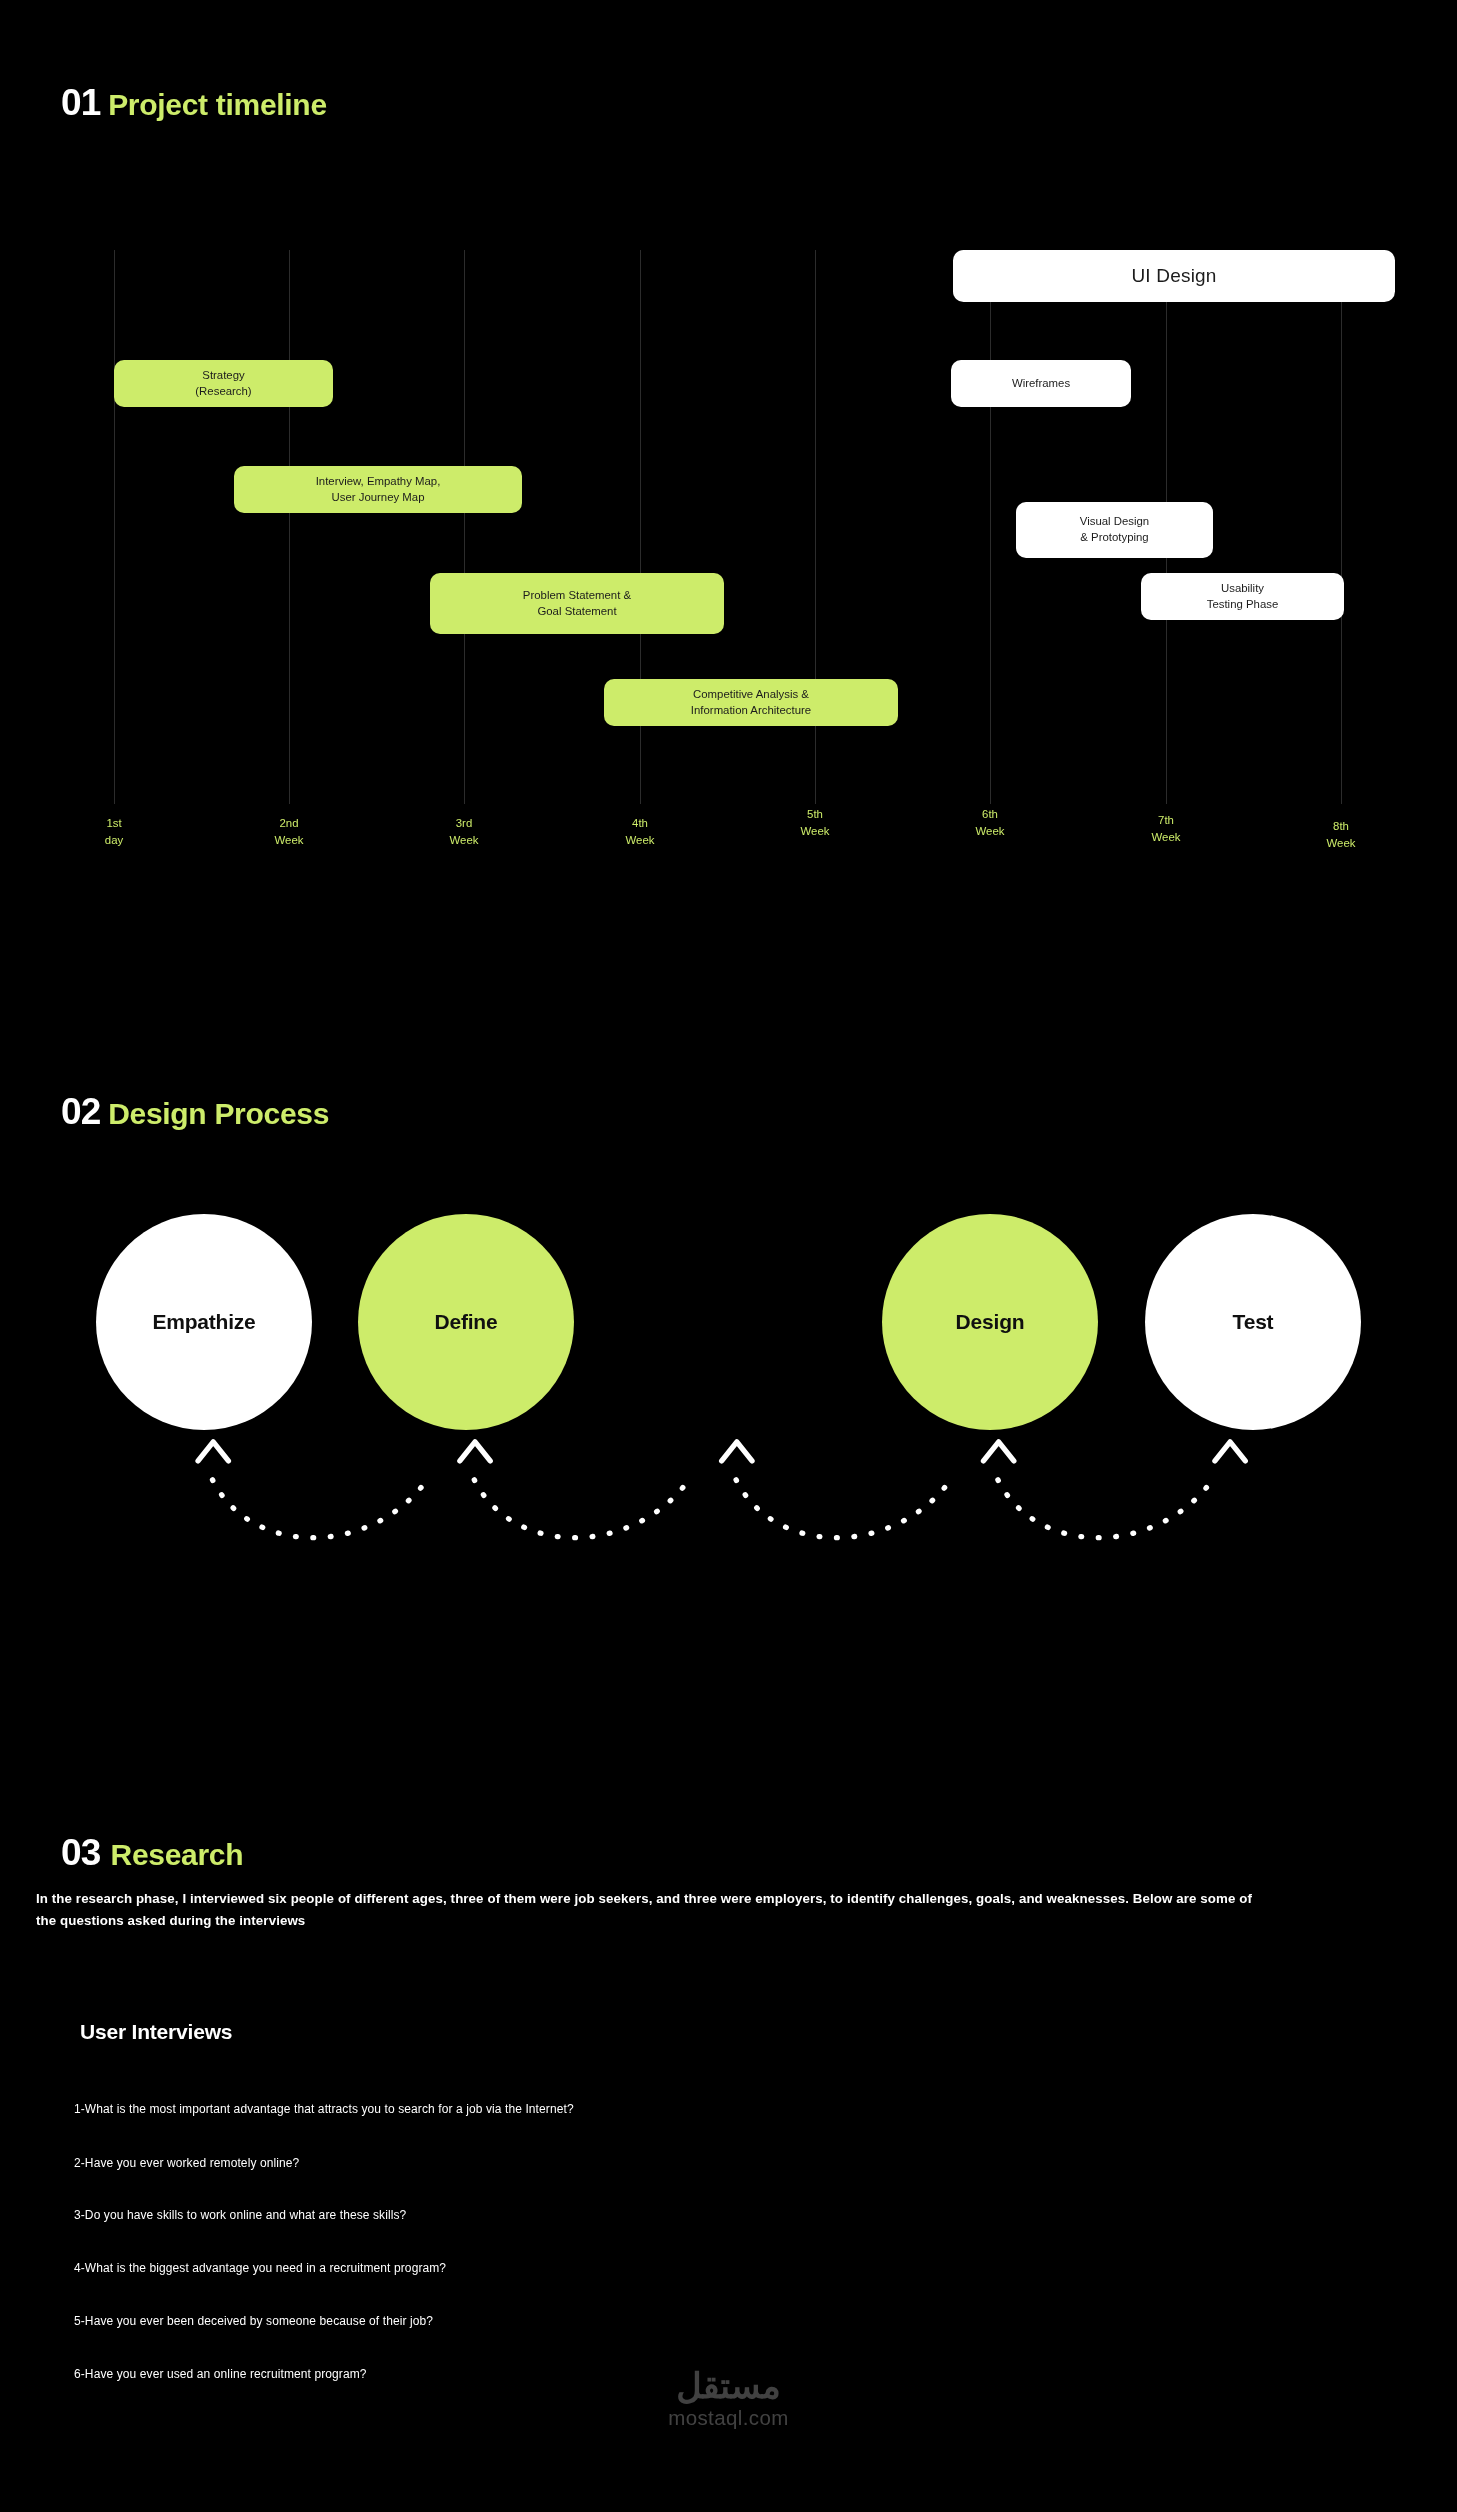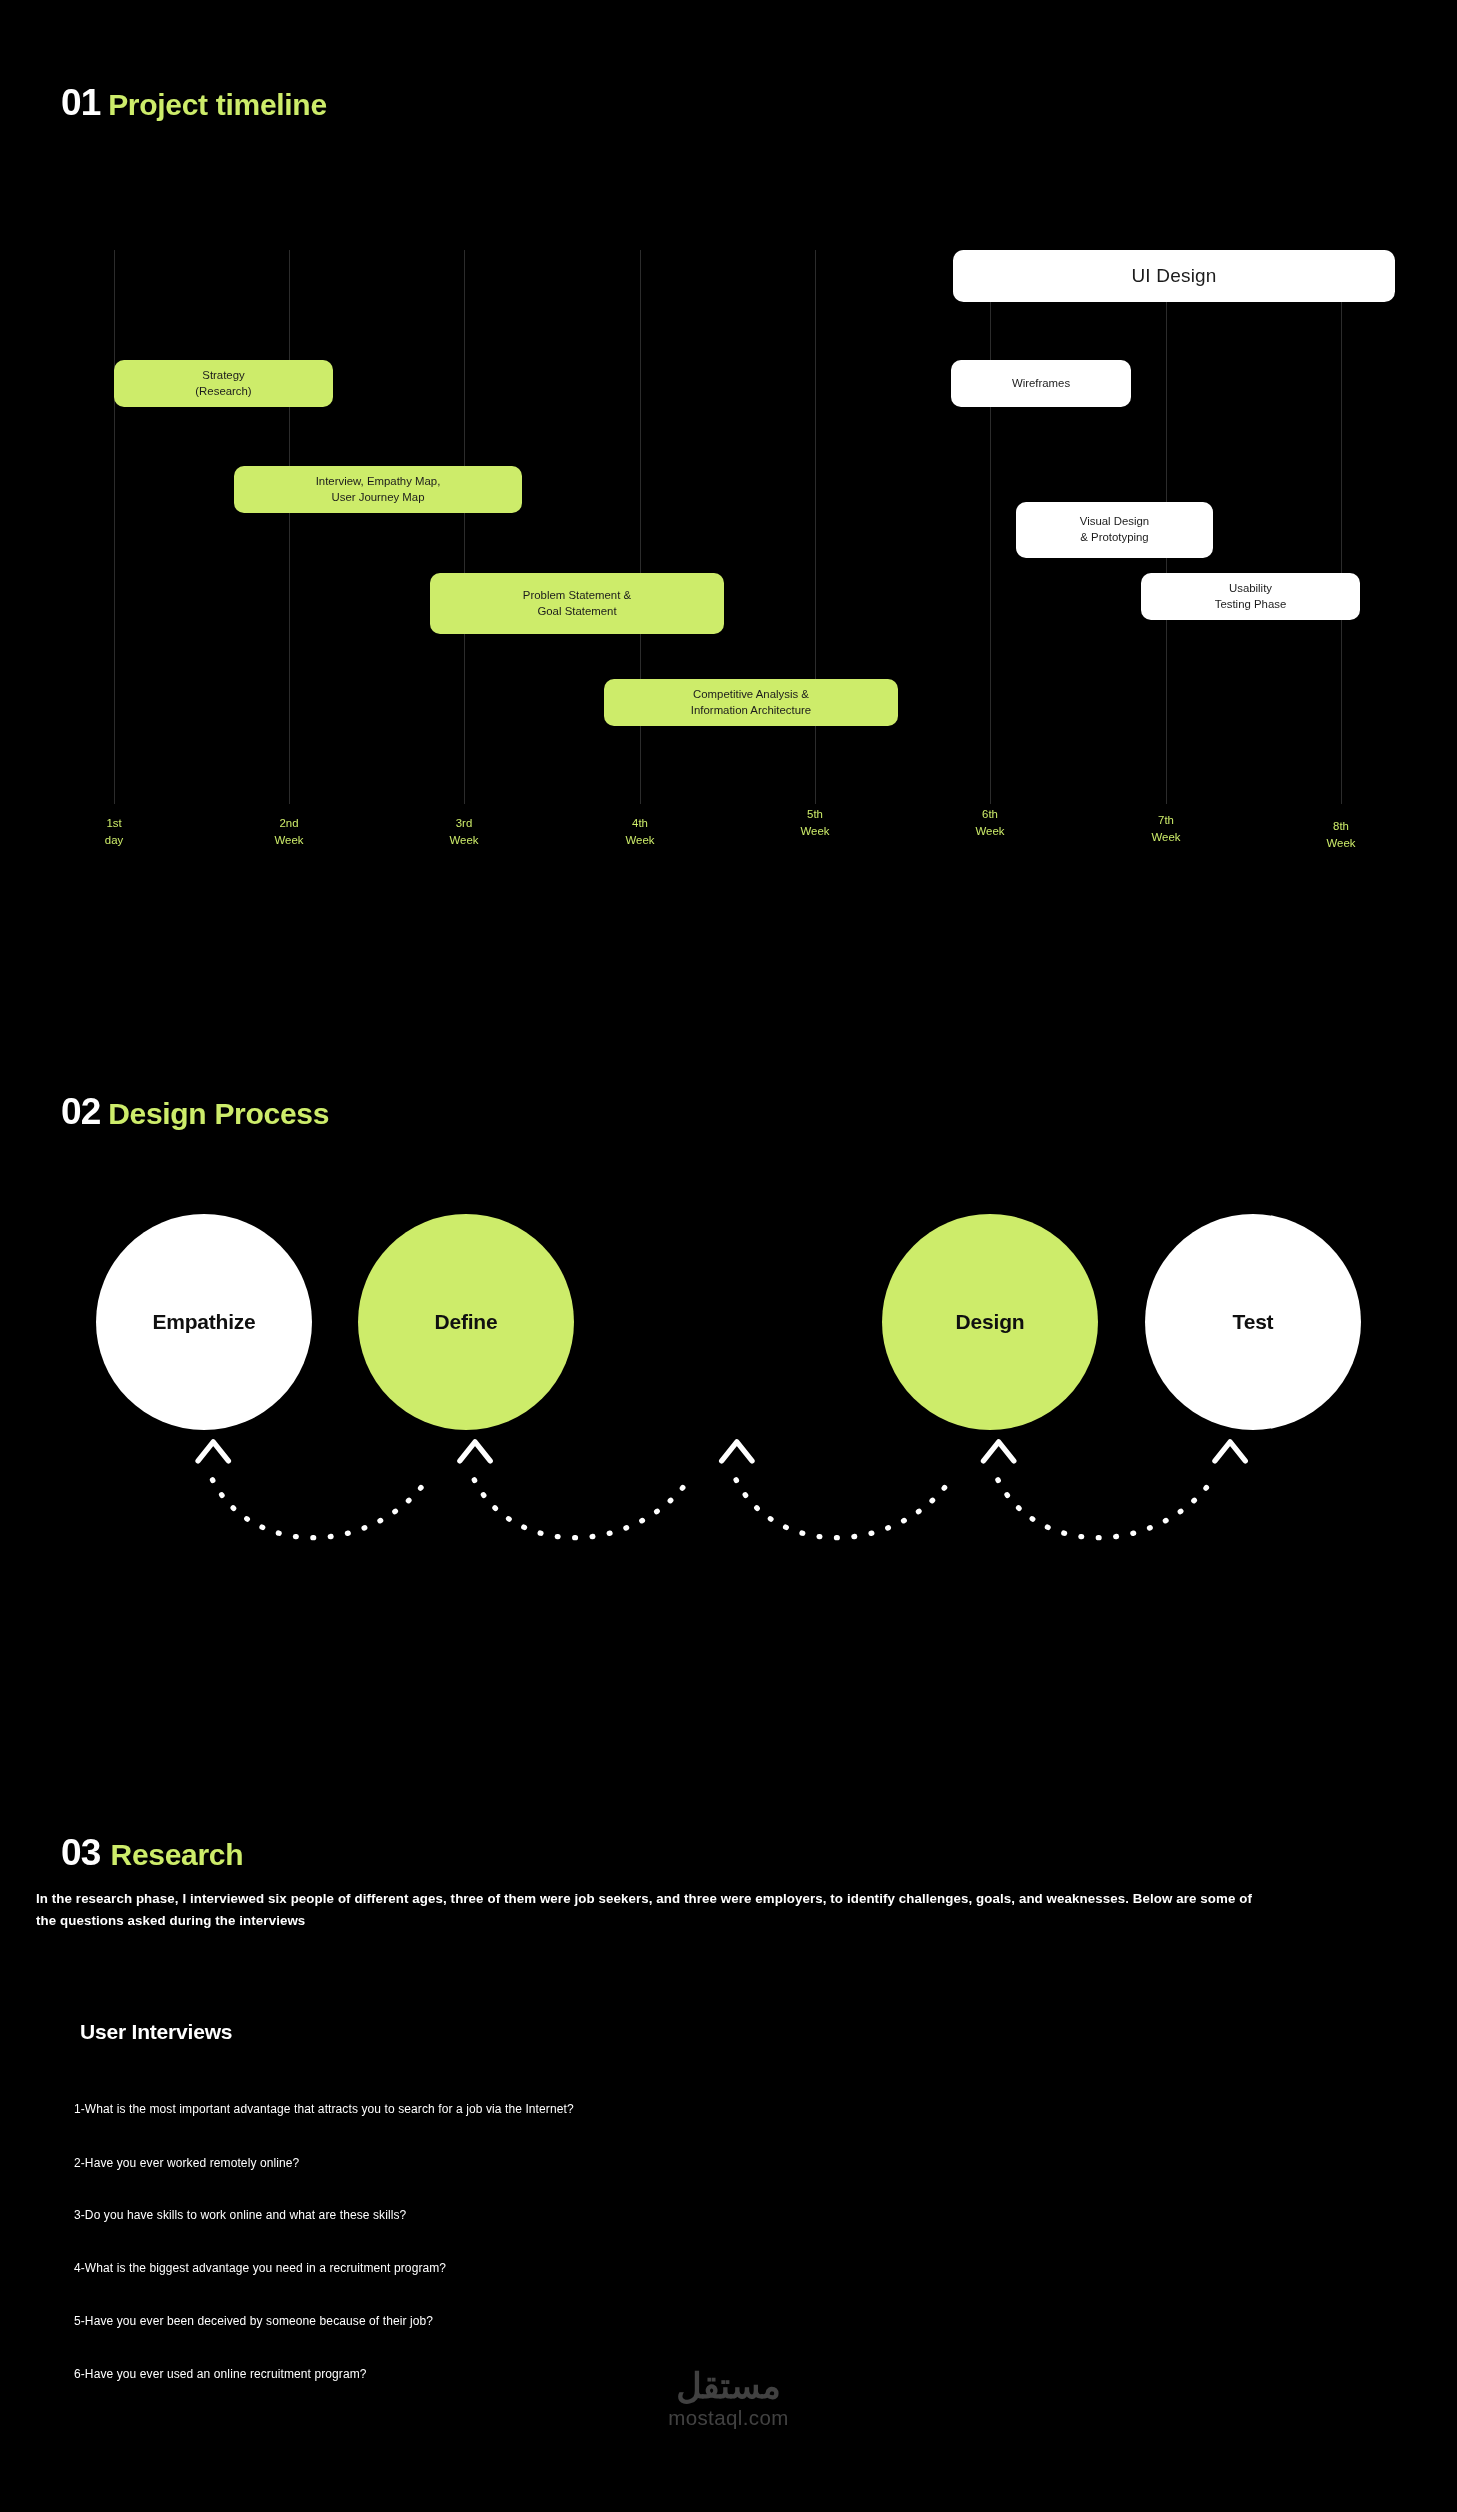--- a/index.html
+++ b/index.html
@@ -220,21 +220,21 @@
 Information Architecture</span>
   </div>
 
   <div class="task-box task-white" style="left:951px; top:110px; width:180px; height:47px;">
     <span style="white-space:pre-line;">Wireframes</span>
   </div>
   <div class="task-box task-white" style="left:1016px; top:216px; width:197px; height:56px;margin-top:36px;">
     <span style="white-space:pre-line;">Visual Design
 &amp; Prototyping</span>
   </div>
-  <div class="task-box task-white" style="left:1141px; top:323px; width:219px; height:47px;">
+  <div class="task-box task-white" style="left:1141px; top:323px; width:203px; height:47px;">
     <span style="white-space:pre-line;">Usability
 Testing Phase</span>
   </div>
 
   <div class="tick-label" style="left:80px; top:565px;">1st
 day</div>
   <div class="tick-label" style="left:255px; top:565px;">2nd
 Week</div>
   <div class="tick-label" style="left:430px; top:565px;">3rd
 Week</div>

